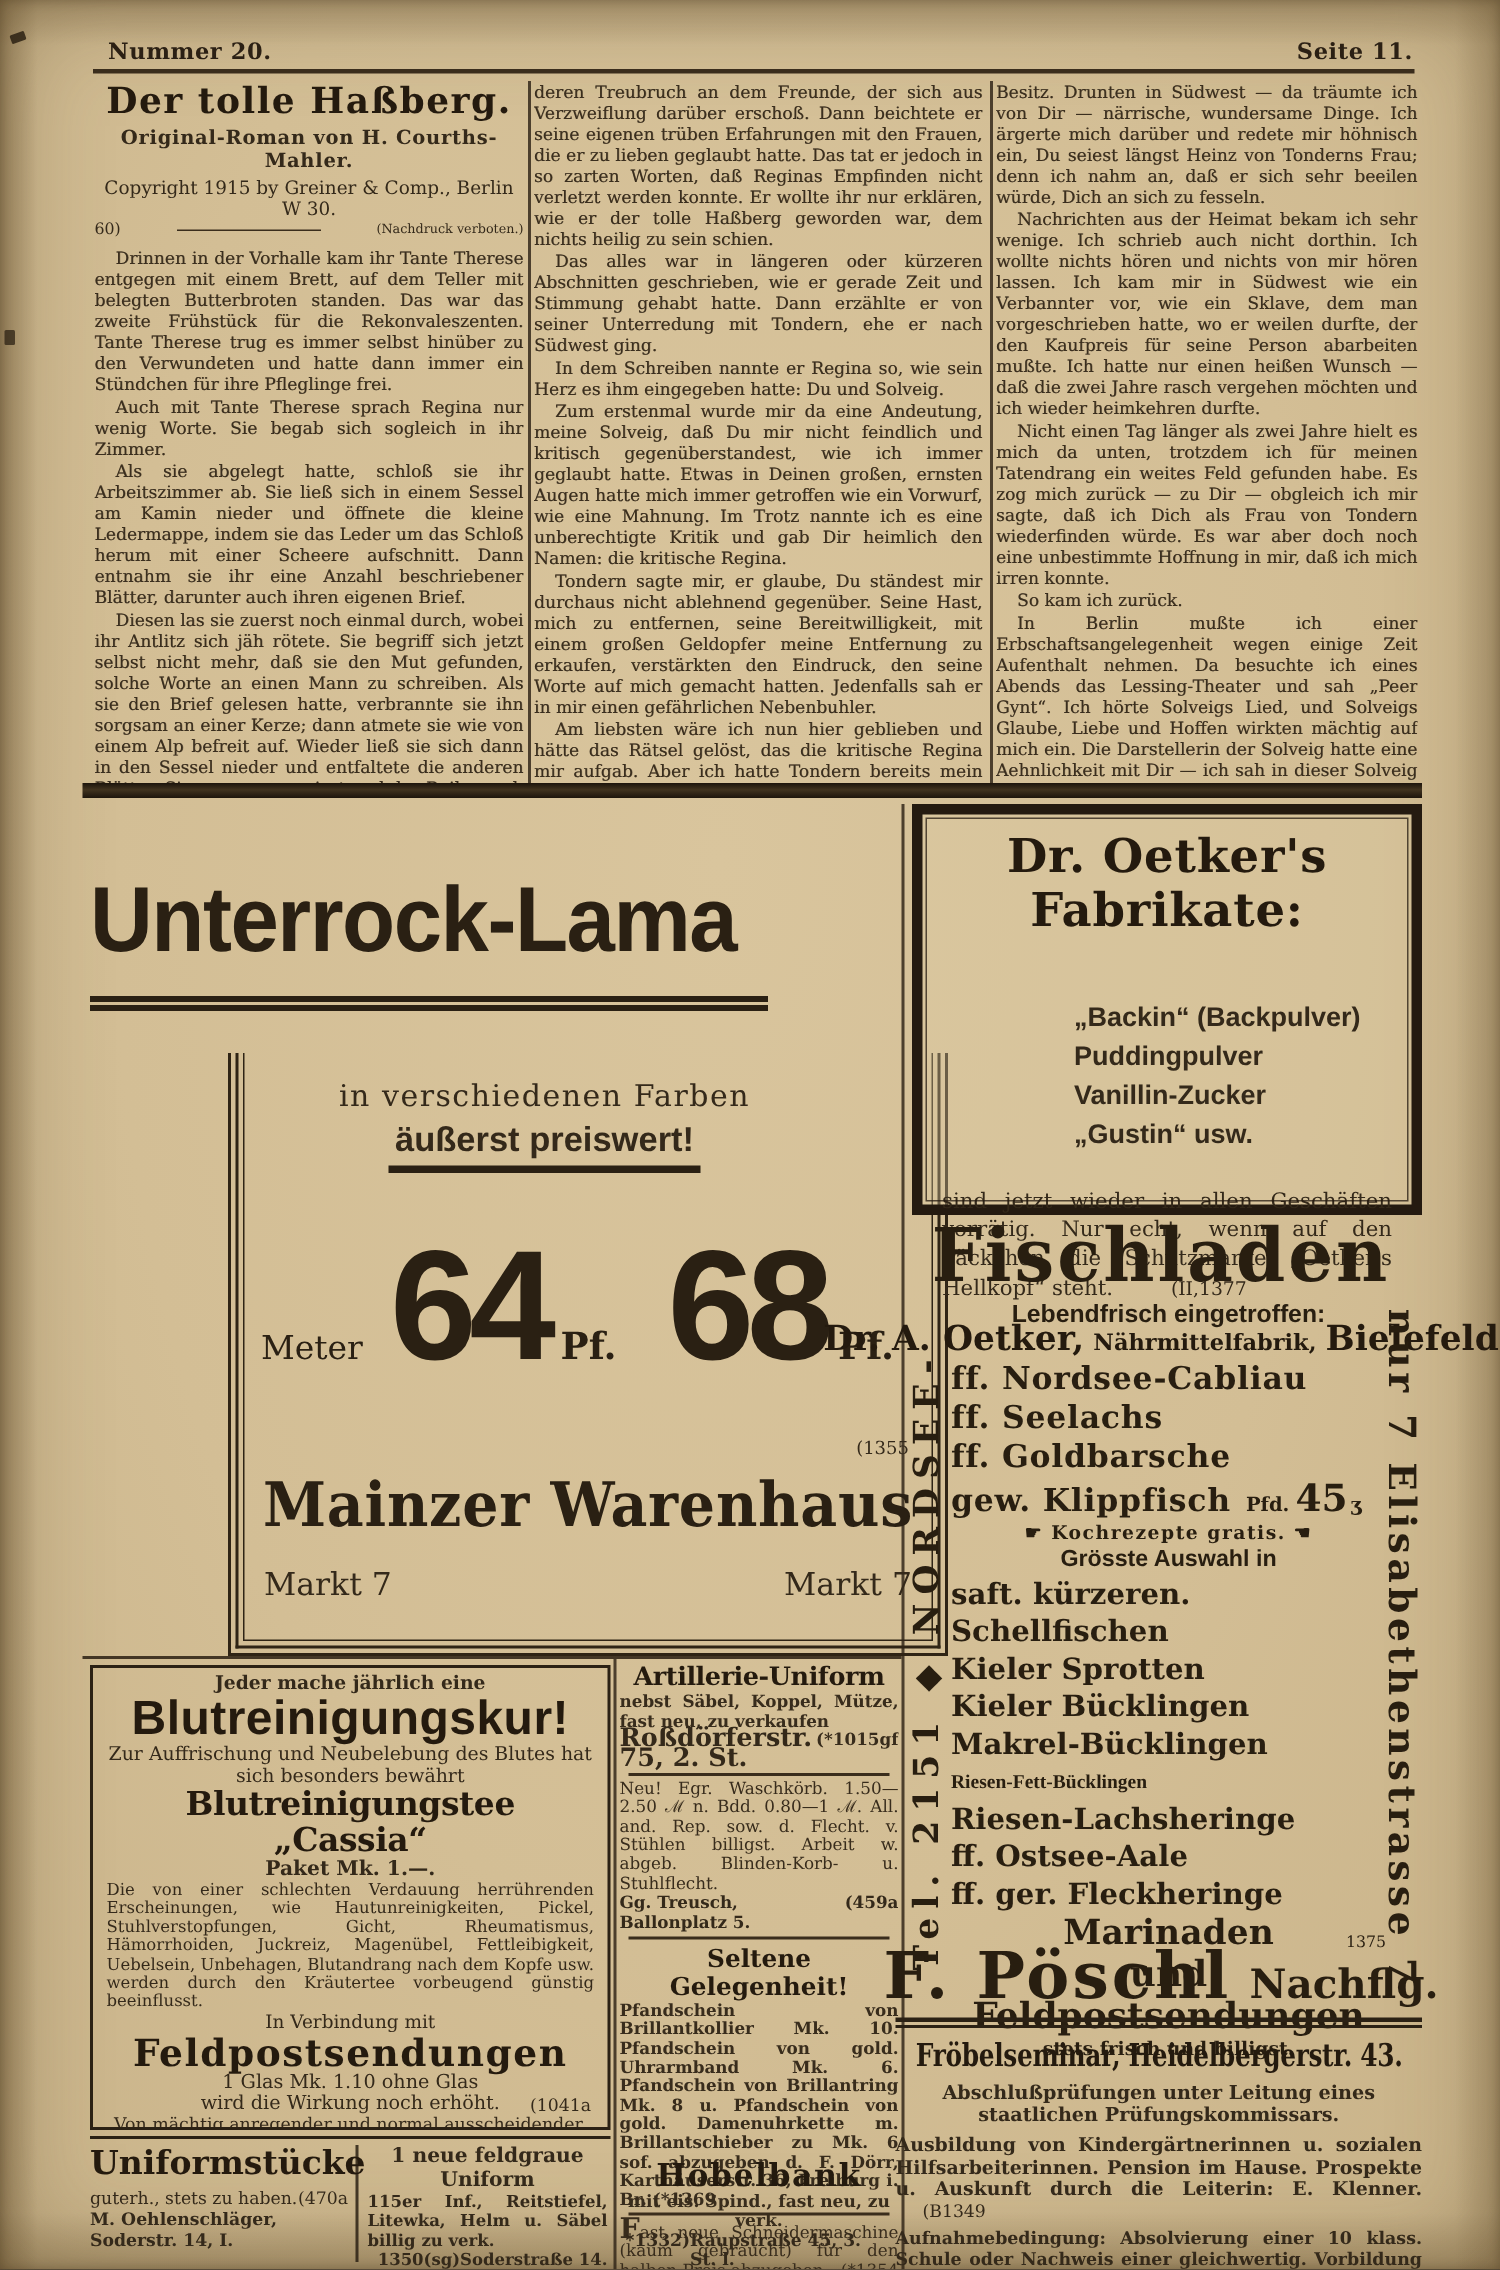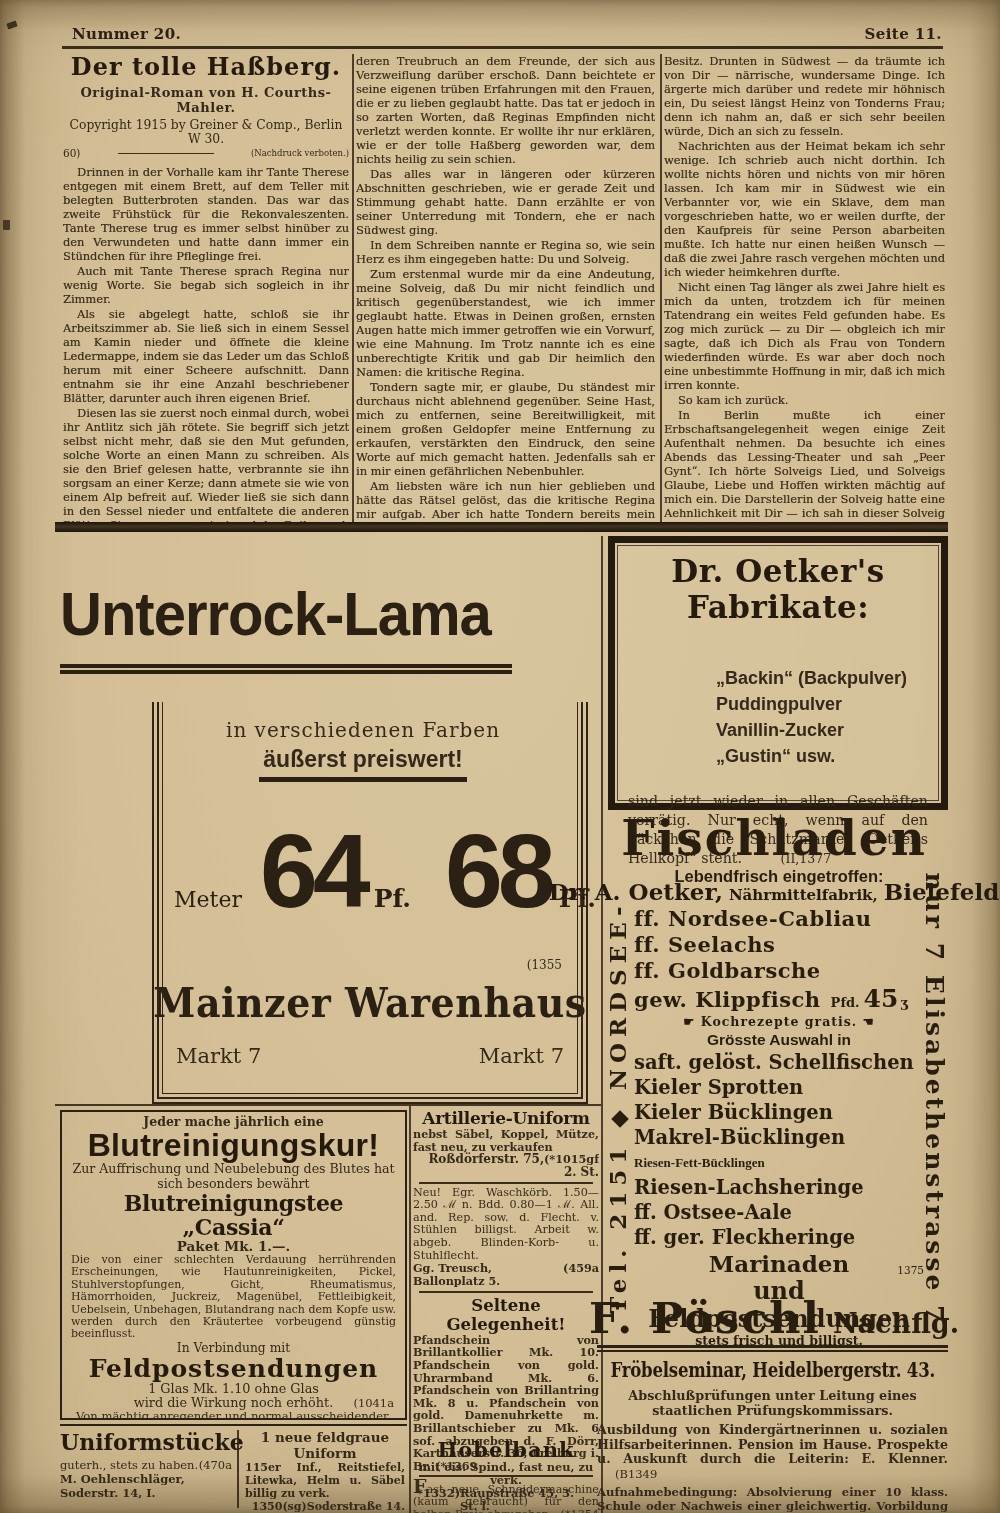--- a/index.html
+++ b/index.html
@@ -31,21 +31,21 @@
   .art-meta .mrule{width:96px;height:1.5px;background:#3a2d1c;}
   .art-meta .small{font-size:8.5px;}
   .band{left:55px;top:522px;width:893px;height:10px;background:linear-gradient(180deg,#1d150c,#41331f 45%,#1d150c);}
   
   .u-h1{left:2px;top:46px;font-size:58px;line-height:60px;font-weight:bold;letter-spacing:-1px;color:#2a2013;transform:scaleY(1.06);}
   .u-underline{left:2px;top:126px;width:452px;height:10px;
     background:linear-gradient(180deg,#2a2013 0 42%,transparent 42% 58%,#2a2013 58% 100%);}
   .u-farben{left:150px;top:180px;width:310px;font-size:20px;letter-spacing:1px;}
   .u-preis{left:150px;top:208px;width:310px;}
   .u-preis span{display:inline-block;font-size:23px;font-weight:bold;border-bottom:5px solid #2a2013;padding:0 4px 4px;}
-  .u-frame{left:94px;top:164px;width:436px;height:402px;}
+  .u-frame{left:94px;top:164px;width:436px;height:402px;padding-left:44px;}
   .u-frame::before{content:"";position:absolute;inset:0;border:2.5px solid #2f2415;border-top:none;}
   .u-frame::after{content:"";position:absolute;left:5px;right:5px;top:0;bottom:5px;border:2px solid #2f2415;border-top:none;}
   .u-frame-i{position:absolute;left:10px;right:10px;top:0;bottom:10px;border:1.6px solid #2f2415;border-top:none;}
   .u-prices{left:22px;top:120px;right:14px;display:flex;align-items:baseline;color:#2a2013;}
   .u-meter{font-size:22px;margin-right:18px;}
   .u-big{font-family:"Liberation Sans",sans-serif;font-weight:bold;font-size:104px;line-height:.95;letter-spacing:-5px;}
   .u-pf{font-size:25px;font-weight:bold;margin-left:8px;}
   .u-gap{margin-right:34px;}
   .u-adno{right:26px;top:256px;font-size:12px;}
   .u-store{left:0;right:0;top:280px;font-size:38px;line-height:42px;font-weight:bold;letter-spacing:.5px;color:#2a2013;transform:scaleY(1.08);}
@@ -121,21 +121,21 @@
   .uf-r{position:absolute;left:185px;top:3px;width:160px;}
   .uf-r .h{font-size:13.5px;line-height:16px;font-weight:bold;text-align:center;}
   .uf-r .bd{font-size:11px;line-height:13px;text-align:justify;font-weight:bold;}
   .uf-r .ft{display:flex;justify-content:flex-end;font-size:11px;line-height:13px;font-weight:bold;}
   
   .mc{left:413px;top:1108px;width:186px;height:405px;overflow:hidden;}
   .mc .hd{font-size:17px;line-height:20px;font-weight:bold;text-align:center;letter-spacing:-.3px;color:#241a0e;}
   .mc .hd2{font-size:16.5px;line-height:19px;font-weight:bold;text-align:center;color:#241a0e;}
   .mc .bd{font-size:11.2px;line-height:12.6px;text-align:justify;font-weight:bold;color:#382c1c;}
   .mc .bd.n{font-weight:normal;}
-  .mc .adr{font-size:12px;line-height:13px;text-align:right;font-weight:bold;}
+  .mc .adr{font-size:17px;line-height:13px;text-align:left;font-weight:bold;}
   .mc .sig{display:flex;justify-content:space-between;font-size:11.2px;line-height:13px;font-weight:bold;}
   .mc .rule{height:1.5px;background:#3a2d1c;margin:3px 6px;}
   .mc .drop::first-letter{font-size:19px;font-weight:bold;}
   .mc-hobel{position:absolute;left:0;right:0;bottom:0;}
   .mc-hobel .h{font-size:21px;line-height:23px;font-weight:bold;letter-spacing:1px;text-align:center;color:#241a0e;}
   .mc-hobel .bd{font-size:11.4px;line-height:13px;font-weight:bold;text-align:center;}
   .mc-hobel .ft{display:flex;justify-content:space-between;font-size:11.4px;line-height:13px;font-weight:bold;padding:0 4px;}
   .speck{position:absolute;background:#241a0e;border-radius:1px;}
 </style>
 </head>
@@ -254,21 +254,21 @@
         <span class="k2">Pfd.</span>
         <span class="k3">45</span>
         <span class="k4">ʒ</span>
       </div>
       <div class="fi-rec ctr">
         <span>☛</span>
         <span>Kochrezepte gratis.</span>
         <span>☚</span>
       </div>
       <div class="fi-ausw ctr">Grösste Auswahl in</div>
-      <div class="fi-it2">saft. gelöst. Schellfischen</div>
+      <div class="fi-it2">saft. kürzeren. Schellfischen</div>
       <div class="fi-it2">Kieler Sprotten</div>
       <div class="fi-it2">Kieler Bücklingen</div>
       <div class="fi-it2">Makrel-Bücklingen</div>
       <div class="fi-it2 sansline">Riesen-Fett-Bücklingen</div>
       <div class="fi-it2">Riesen-Lachsheringe</div>
       <div class="fi-it2">ff. Ostsee-Aale</div>
       <div class="fi-it2">ff. ger. Fleckheringe</div>
       <div class="fi-mar ctr">
         <span>Marinaden</span>
         <span class="no">1375</span>

